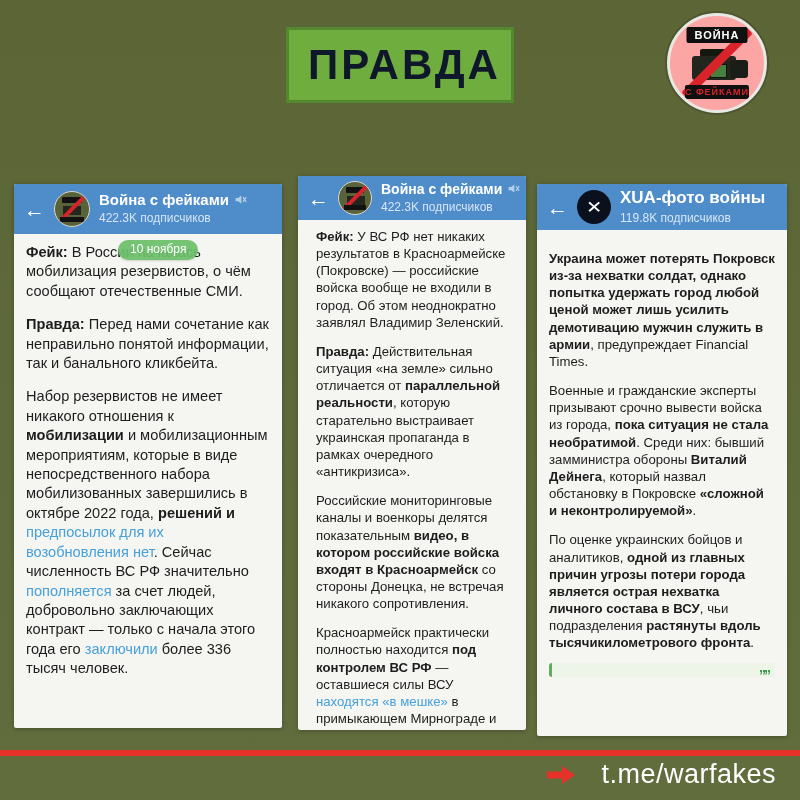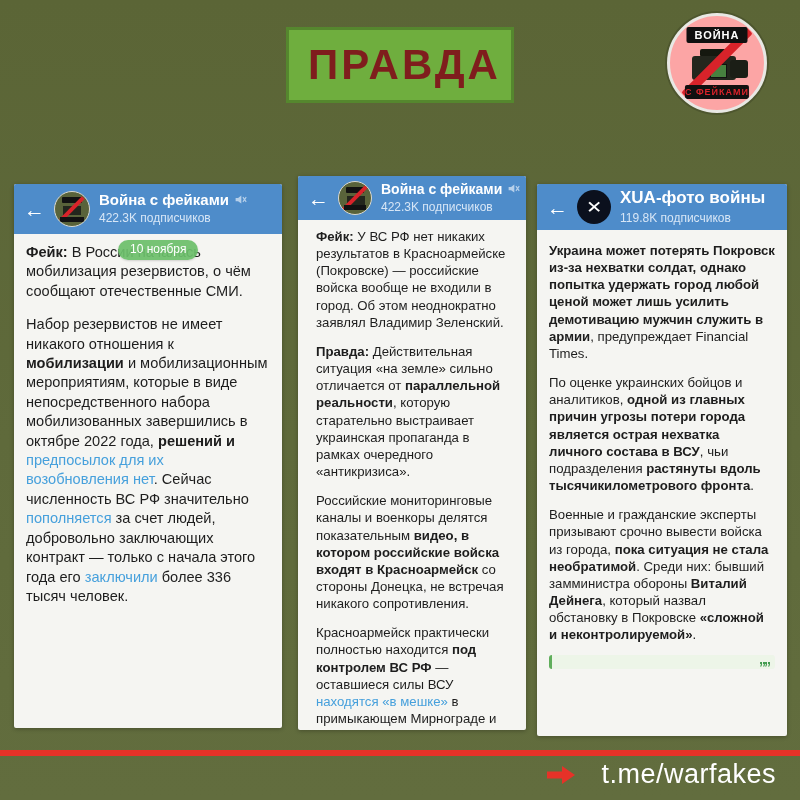--- a/index.html
+++ b/index.html
@@ -8,21 +8,21 @@
     background:linear-gradient(180deg,#5b6536 0%,#5f6a3b 55%,#626d3e 100%);
     font-family:"Liberation Sans","DejaVu Sans",sans-serif;
     -webkit-font-smoothing:antialiased;
   }
   
   .banner{
     position:absolute;left:286px;top:27px;width:228px;height:76px;
     background:#6fae3e;border:3px solid #55872e;box-sizing:border-box;
     display:flex;align-items:center;justify-content:center;
   }
-  .banner-text{color:#7f1d1d;font-size:42px;font-weight:bold;letter-spacing:3px;margin-left:9px;}
+  .banner-text{color:#0f172a;font-size:42px;font-weight:bold;letter-spacing:3px;margin-left:9px;}
   
   .logo{
     position:absolute;left:667px;top:13px;width:100px;height:100px;border-radius:50%;
     background:#fca5a5;border:3px solid #e8e8e4;box-sizing:border-box;overflow:hidden;
     box-shadow:0 0 0 2px rgba(0,0,0,.15);
   }
   .logo-band-top{
     position:absolute;top:11px;left:50%;transform:translateX(-50%);
     background:#101010;color:#fff;font-size:11px;font-weight:bold;
     letter-spacing:1px;padding:2px 8px;border-radius:2px;white-space:nowrap;
@@ -68,21 +68,21 @@
   .ch-info{line-height:1.15;min-width:0;}
   .ch-name{font-size:15px;font-weight:bold;display:flex;align-items:center;gap:5px;white-space:nowrap;}
   .card2 .ch-name{font-size:14px;}
   .card3 .ch-name{font-size:17px;}
   .ch-subs{font-size:12px;color:#d7e6f6;margin-top:2px;}
   .muted-icon{flex:0 0 auto;opacity:.8;}
   
   .card-body{padding:9px 12px 6px;color:#1d1d1d;position:relative;}
   .card1 .card-body{font-size:14.6px;line-height:1.33;}
   .card2 .card-body{font-size:13.2px;line-height:1.3;padding:8px 18px 6px;}
-  .card3 .card-body{font-size:13.2px;line-height:1.3;padding:12px 12px 6px;}
+  .card3 .card-body{font-size:13.2px;line-height:1.3;padding:0 12px 6px;margin-top:20px;}
   .card-body p{margin:0 0 14px;}
   .card2 .card-body p,.card3 .card-body p{margin:0 0 12px;}
   .b{font-weight:bold;}
   .l{color:#46a0dc;}
   .quote{
     background:#edf5e8;border-left:3px solid #60ae5c;border-radius:3px;
     padding:7px 20px 7px 9px;position:relative;margin:0 0 11px;font-size:12.4px;line-height:1.3;
   }
   .qmark{position:absolute;top:3px;right:6px;color:#3f9a4c;font-size:14px;font-weight:bold;letter-spacing:-2px;}
   .date-badge{
@@ -130,20 +130,21 @@
             <path d="M2 6v4h3l4 3V3L5 6H2z" fill="#cfe0f2"></path>
             <path d="M11 5l4 6M15 5l-4 6" stroke="#cfe0f2" stroke-width="1.4"></path>
           </svg>
       </span>
       <span class="ch-subs">422.3K подписчиков</span>
     </span>
   </div>
   <div class="card-body">
     <span class="date-badge">10 ноября</span>
   <p><span class="b">Фейк:</span><span> В России началась мобилизация резервистов, о чём сообщают отечественные СМИ.</span></p>
+      <p><span class="b">Правда:</span><span> Перед нами сочетание как неправильно понятой информации, так и банального кликбейта.</span></p>
       <p><span>Набор резервистов не имеет никакого отношения к </span><span class="b">мобилизации</span><span> и мобилизационным мероприятиям, которые в виде непосредственного набора мобилизованных завершились в октябре 2022 года, </span><span class="b">решений и </span><span class="l">предпосылок для их возобновления нет</span><span>. Сейчас численность ВС РФ значительно </span><span class="l">пополняется</span><span> за счет людей, добровольно заключающих контракт — только с начала этого года его </span><span class="l">заключили</span><span> более 336 тысяч человек.</span></p>
     </div>
 </div>
 
 <div class="card card2">
   <div class="card-header">
     <span class="back">←</span>
     <span class="avatar warfakes">
       <span class="band-t"></span>
         <span class="cam"></span>
@@ -177,22 +178,22 @@
       </span>
     <span class="ch-info">
       <span class="ch-name">
         <span>XUA-фото войны</span>
       </span>
       <span class="ch-subs">119.8K подписчиков</span>
     </span>
   </div>
   <div class="card-body">
       <p><span class="b">Украина может потерять Покровск из-за нехватки солдат, однако попытка удержать город любой ценой может лишь усилить демотивацию мужчин служить в армии</span><span>, предупреждает Financial Times.</span></p>
+      <p><span>Военные и гражданские эксперты призывают срочно вывести войска из города, </span><span class="b">пока ситуация не стала необратимой</span><span>. Среди них: бывший замминистра обороны </span><span class="b">Виталий Дейнега</span><span>, который назвал обстановку в Покровске </span><span class="b">«сложной и неконтролируемой»</span><span>.</span></p>
       <p><span>По оценке украинских бойцов и аналитиков, </span><span class="b">одной из главных причин угрозы потери города является острая нехватка личного состава в ВСУ</span><span>, чьи подразделения </span><span class="b">растянуты вдоль тысячикилометрового фронта</span><span>.</span></p>
-      <p><span>Военные и гражданские эксперты призывают срочно вывести войска из города, </span><span class="b">пока ситуация не стала необратимой</span><span>. Среди них: бывший замминистра обороны </span><span class="b">Виталий Дейнега</span><span>, который назвал обстановку в Покровске </span><span class="b">«сложной и неконтролируемой»</span><span>.</span></p>
       <div class="quote"><span class="qmark">””</span></div>
     </div>
 </div>
 
 <div class="redline"></div>
 <div class="footer">
   <svg width="28" height="20" viewBox="0 0 28 20">
       <path d="M0 6.5h15V1l13 9-13 9v-5.5H0z" fill="#e63228"></path>
     </svg>
   <span>t.me/warfakes</span>

